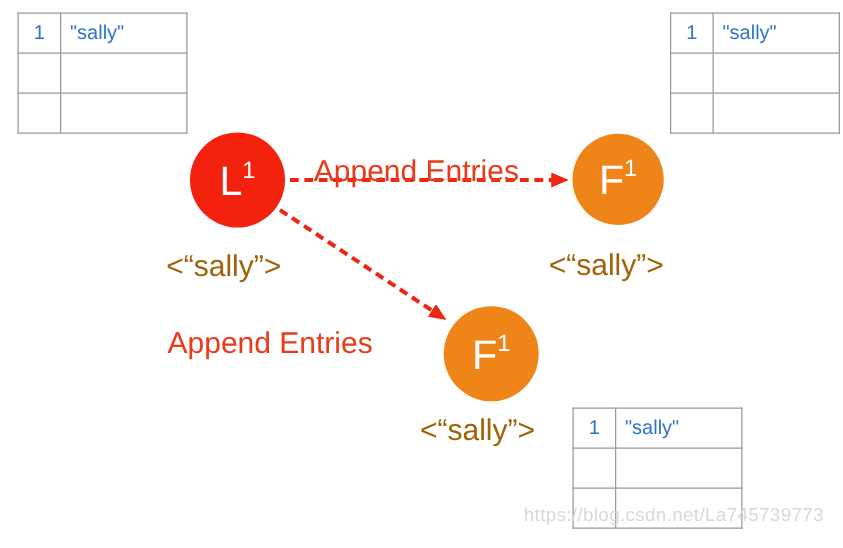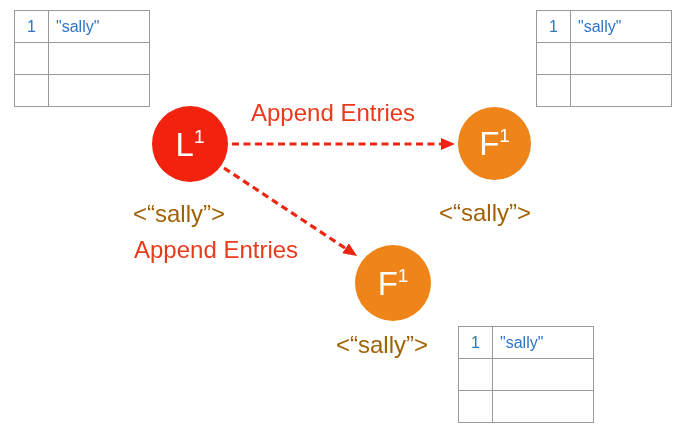--- a/index.html
+++ b/index.html
@@ -26,21 +26,21 @@
   .node .nl{font-size:33px;line-height:1;}
   .node .nsup{font-size:19px;line-height:1;align-self:center;margin-top:-16px;}
   #node-leader{left:152px;top:106px;width:76px;height:76px;background:#f2220e;}
   #node-follower1{left:458px;top:107px;width:73px;height:73px;background:#ef8418;}
   #node-follower2{left:355px;top:245px;width:76px;height:76px;background:#ef8418;}
   
   #arrow-layer{position:absolute;left:0;top:0;pointer-events:none;}
   .dash{stroke:#ee2512;stroke-width:3.2;stroke-dasharray:7 4.5;fill:none;}
   
   .lbl{position:absolute;white-space:nowrap;}
-  .append-label{color:#e93a1b;font-size:24px;}
+  .append-label{color:#e93a1b;font-size:24px;margin-top:25px;}
   #append-label-1{left:251px;top:99px;}
   #append-label-2{left:134px;top:236px;}
   .sally-label{color:#a16207;font-size:24px;}
   #sally-leader{left:133px;top:200px;}
   #sally-follower1{left:439px;top:199px;}
   #sally-follower2{left:336px;top:331px;}
   #watermark{left:419px;top:404px;color:#d9d9d9;font-size:15px;letter-spacing:0.3px;}
 </style>
 </head>
 <body>
@@ -121,14 +121,15 @@
       <span class="nsup">1</span>
   </div>
 
   <div class="lbl append-label" id="append-label-1">Append Entries</div>
   <div class="lbl append-label" id="append-label-2">Append Entries</div>
 
   <div class="lbl sally-label" id="sally-leader">&lt;“sally”&gt;</div>
   <div class="lbl sally-label" id="sally-follower1">&lt;“sally”&gt;</div>
   <div class="lbl sally-label" id="sally-follower2">&lt;“sally”&gt;</div>
 
+  <div class="lbl" id="watermark">https://blog.csdn.net/La745739773</div>
 
 </div>
 
 </body></html>

